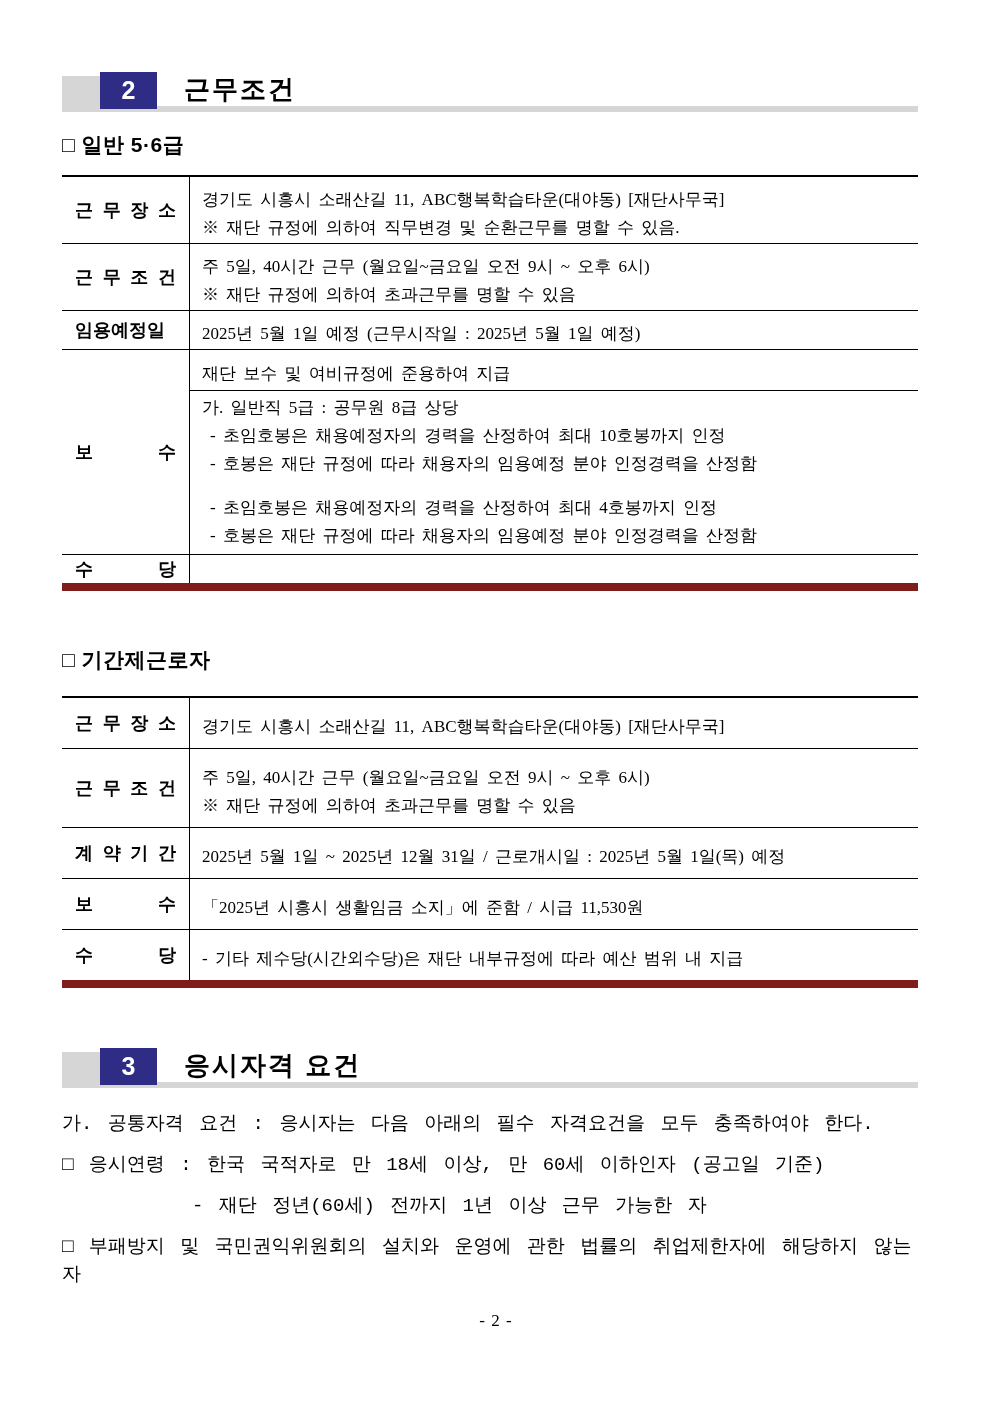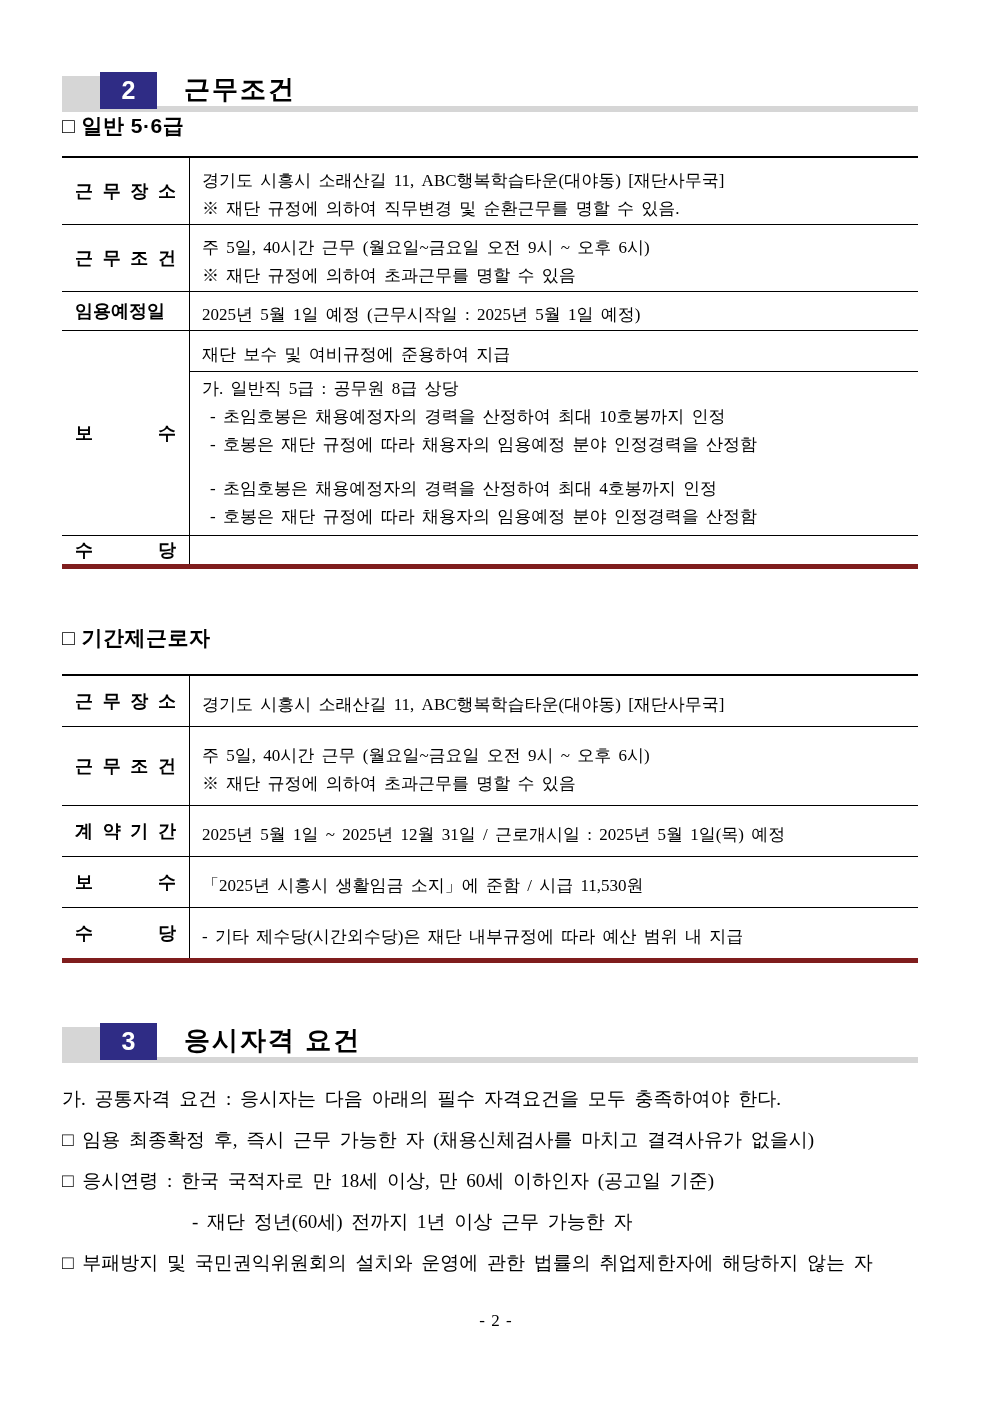--- a/index.html
+++ b/index.html
@@ -29,26 +29,26 @@
     font-family:"Liberation Sans","DejaVu Sans",sans-serif;
     font-weight:bold; font-size:26px; letter-spacing:2px;
   }
 
   
   .sub-heading {
     font-family:"Liberation Sans","DejaVu Sans",sans-serif;
     font-weight:bold; font-size:21px; letter-spacing:0.5px;
     margin:0;
   }
-  .sub-heading.first { }
+  .sub-heading.first { margin-top:19px; }
 
   
   .doc-table {
     border-top:2.5px solid #000;
-    border-bottom:5px solid #7f1d1d;
+    border-bottom:8px solid #7f1d1d;
     width:856px;
     font-size:17px; line-height:28px;
     word-spacing:3px;
   }
   .t-row { display:flex; border-bottom:1.3px solid #000; }
   .t-row:last-child { border-bottom:none; }
   .t-label {
     flex:0 0 128px; width:128px; box-sizing:border-box;
     border-right:1.5px solid #000;
     display:flex; align-items:center;
@@ -66,21 +66,21 @@
   .sub-row { padding:2px 12px; border-bottom:1.3px solid #000; }
   .sub-block { padding:3px 12px 4px 12px; }
   .sub-block.gap-top { padding-top:12px; }
   .pay-item { padding-left:8px; }
   .indent-sm { padding-left:16px; }
 
   .tbl-gap1 { height:16px; }
 
   
   .qual-text { font-size:19px; line-height:28px; word-spacing:4px; }
-  .qual-line { margin-top:13px; }
+  .qual-line { margin-top:13px;font-family:Liberation Mono, monospace; }
   .qual-line.first { margin-top:22px; }
   .qual-line.indent { padding-left:130px; }
 
   .spacer-a { height:55px; }
   .spacer-b { height:22px; }
   .spacer-c { height:60px; }
 
   .footer {
     position:absolute; left:0; bottom:72px; width:100%;
     text-align:center; font-size:17px; letter-spacing:1px;
@@ -220,21 +220,20 @@
 
     <div class="sec-header">
       <span class="sec-bar"></span>
       <span class="sec-lead"></span>
       <span class="sec-num">3</span>
       <span class="sec-title">응시자격 요건</span>
     </div>
 
     <div class="qual-text">
       <div class="qual-line first">가. 공통자격 요건 : 응시자는 다음 아래의 필수 자격요건을 모두 충족하여야 한다.</div>
-      <div class="qual-line">□ 임용 최종확정 후, 즉시 근무 가능한 자 (채용신체검사를 마치고 결격사유가 없을시)</div>
       <div class="qual-line">□ 응시연령 : 한국 국적자로 만 18세 이상, 만 60세 이하인자 (공고일 기준)</div>
       <div class="qual-line indent">- 재단 정년(60세) 전까지 1년 이상 근무 가능한 자</div>
       <div class="qual-line">□ 부패방지 및 국민권익위원회의 설치와 운영에 관한 법률의 취업제한자에 해당하지 않는 자</div>
     </div>
 
   </div>
 
   <div class="footer">- 2 -</div>
 </div>
 

